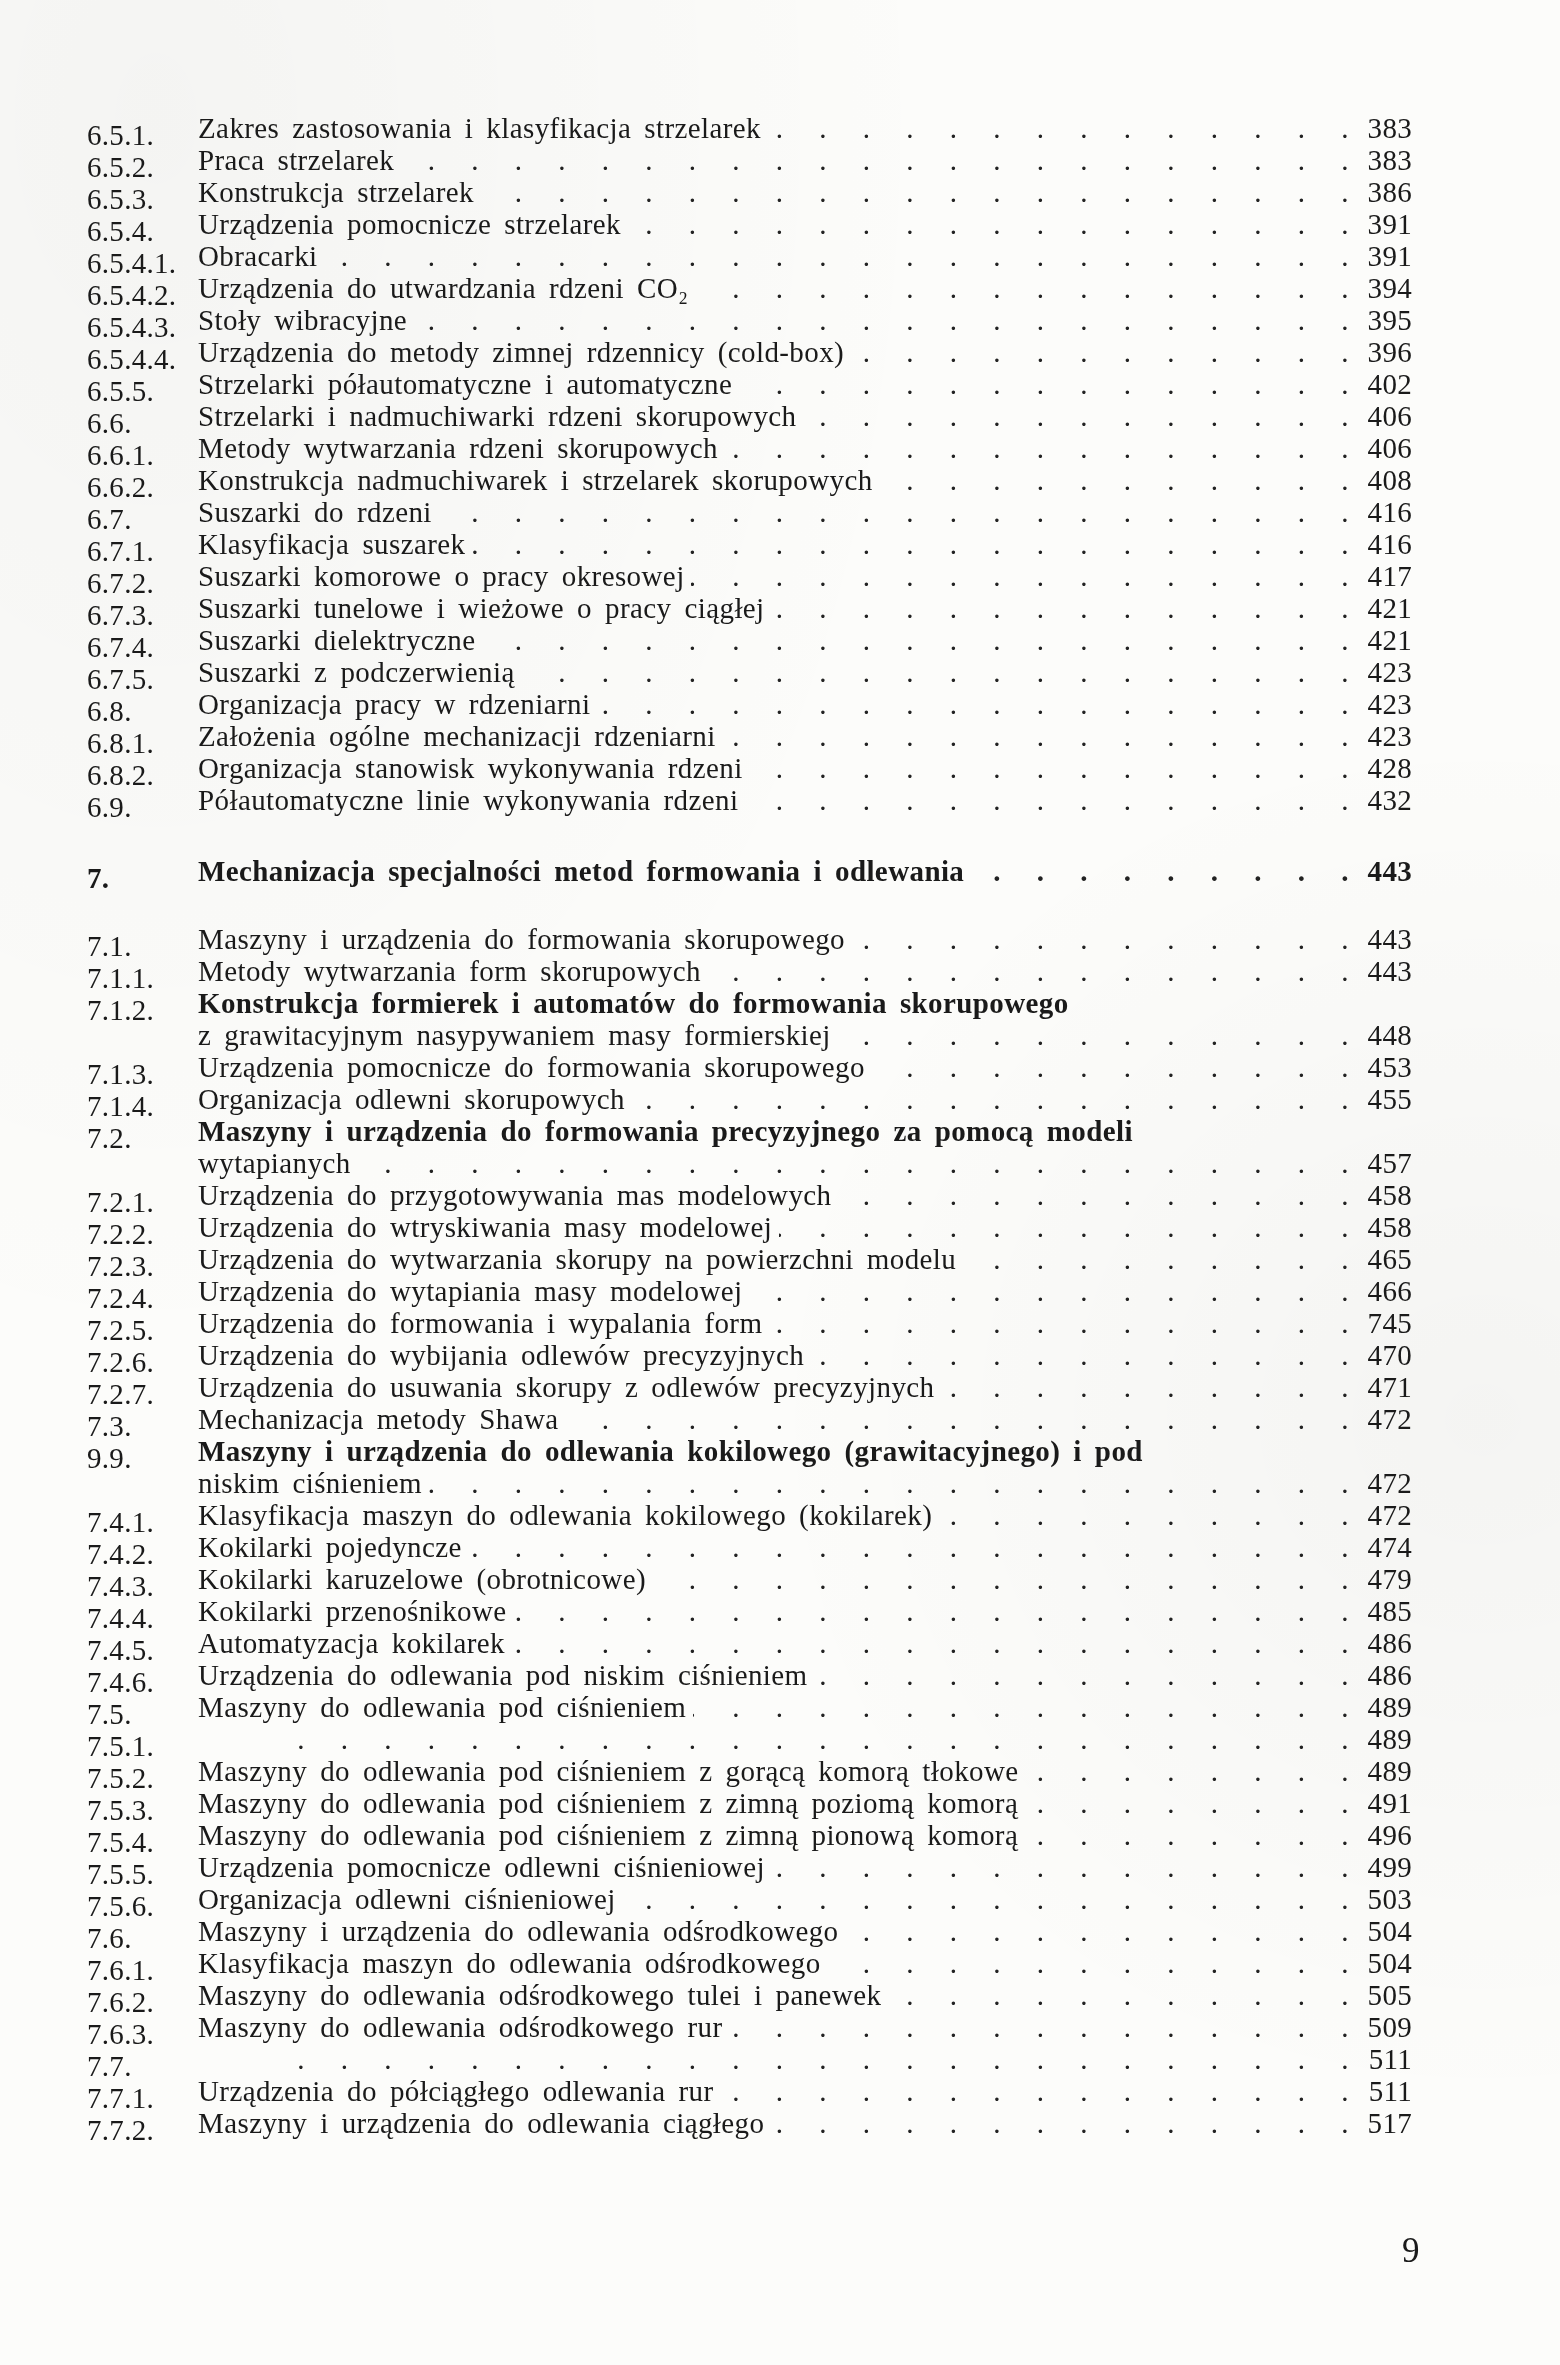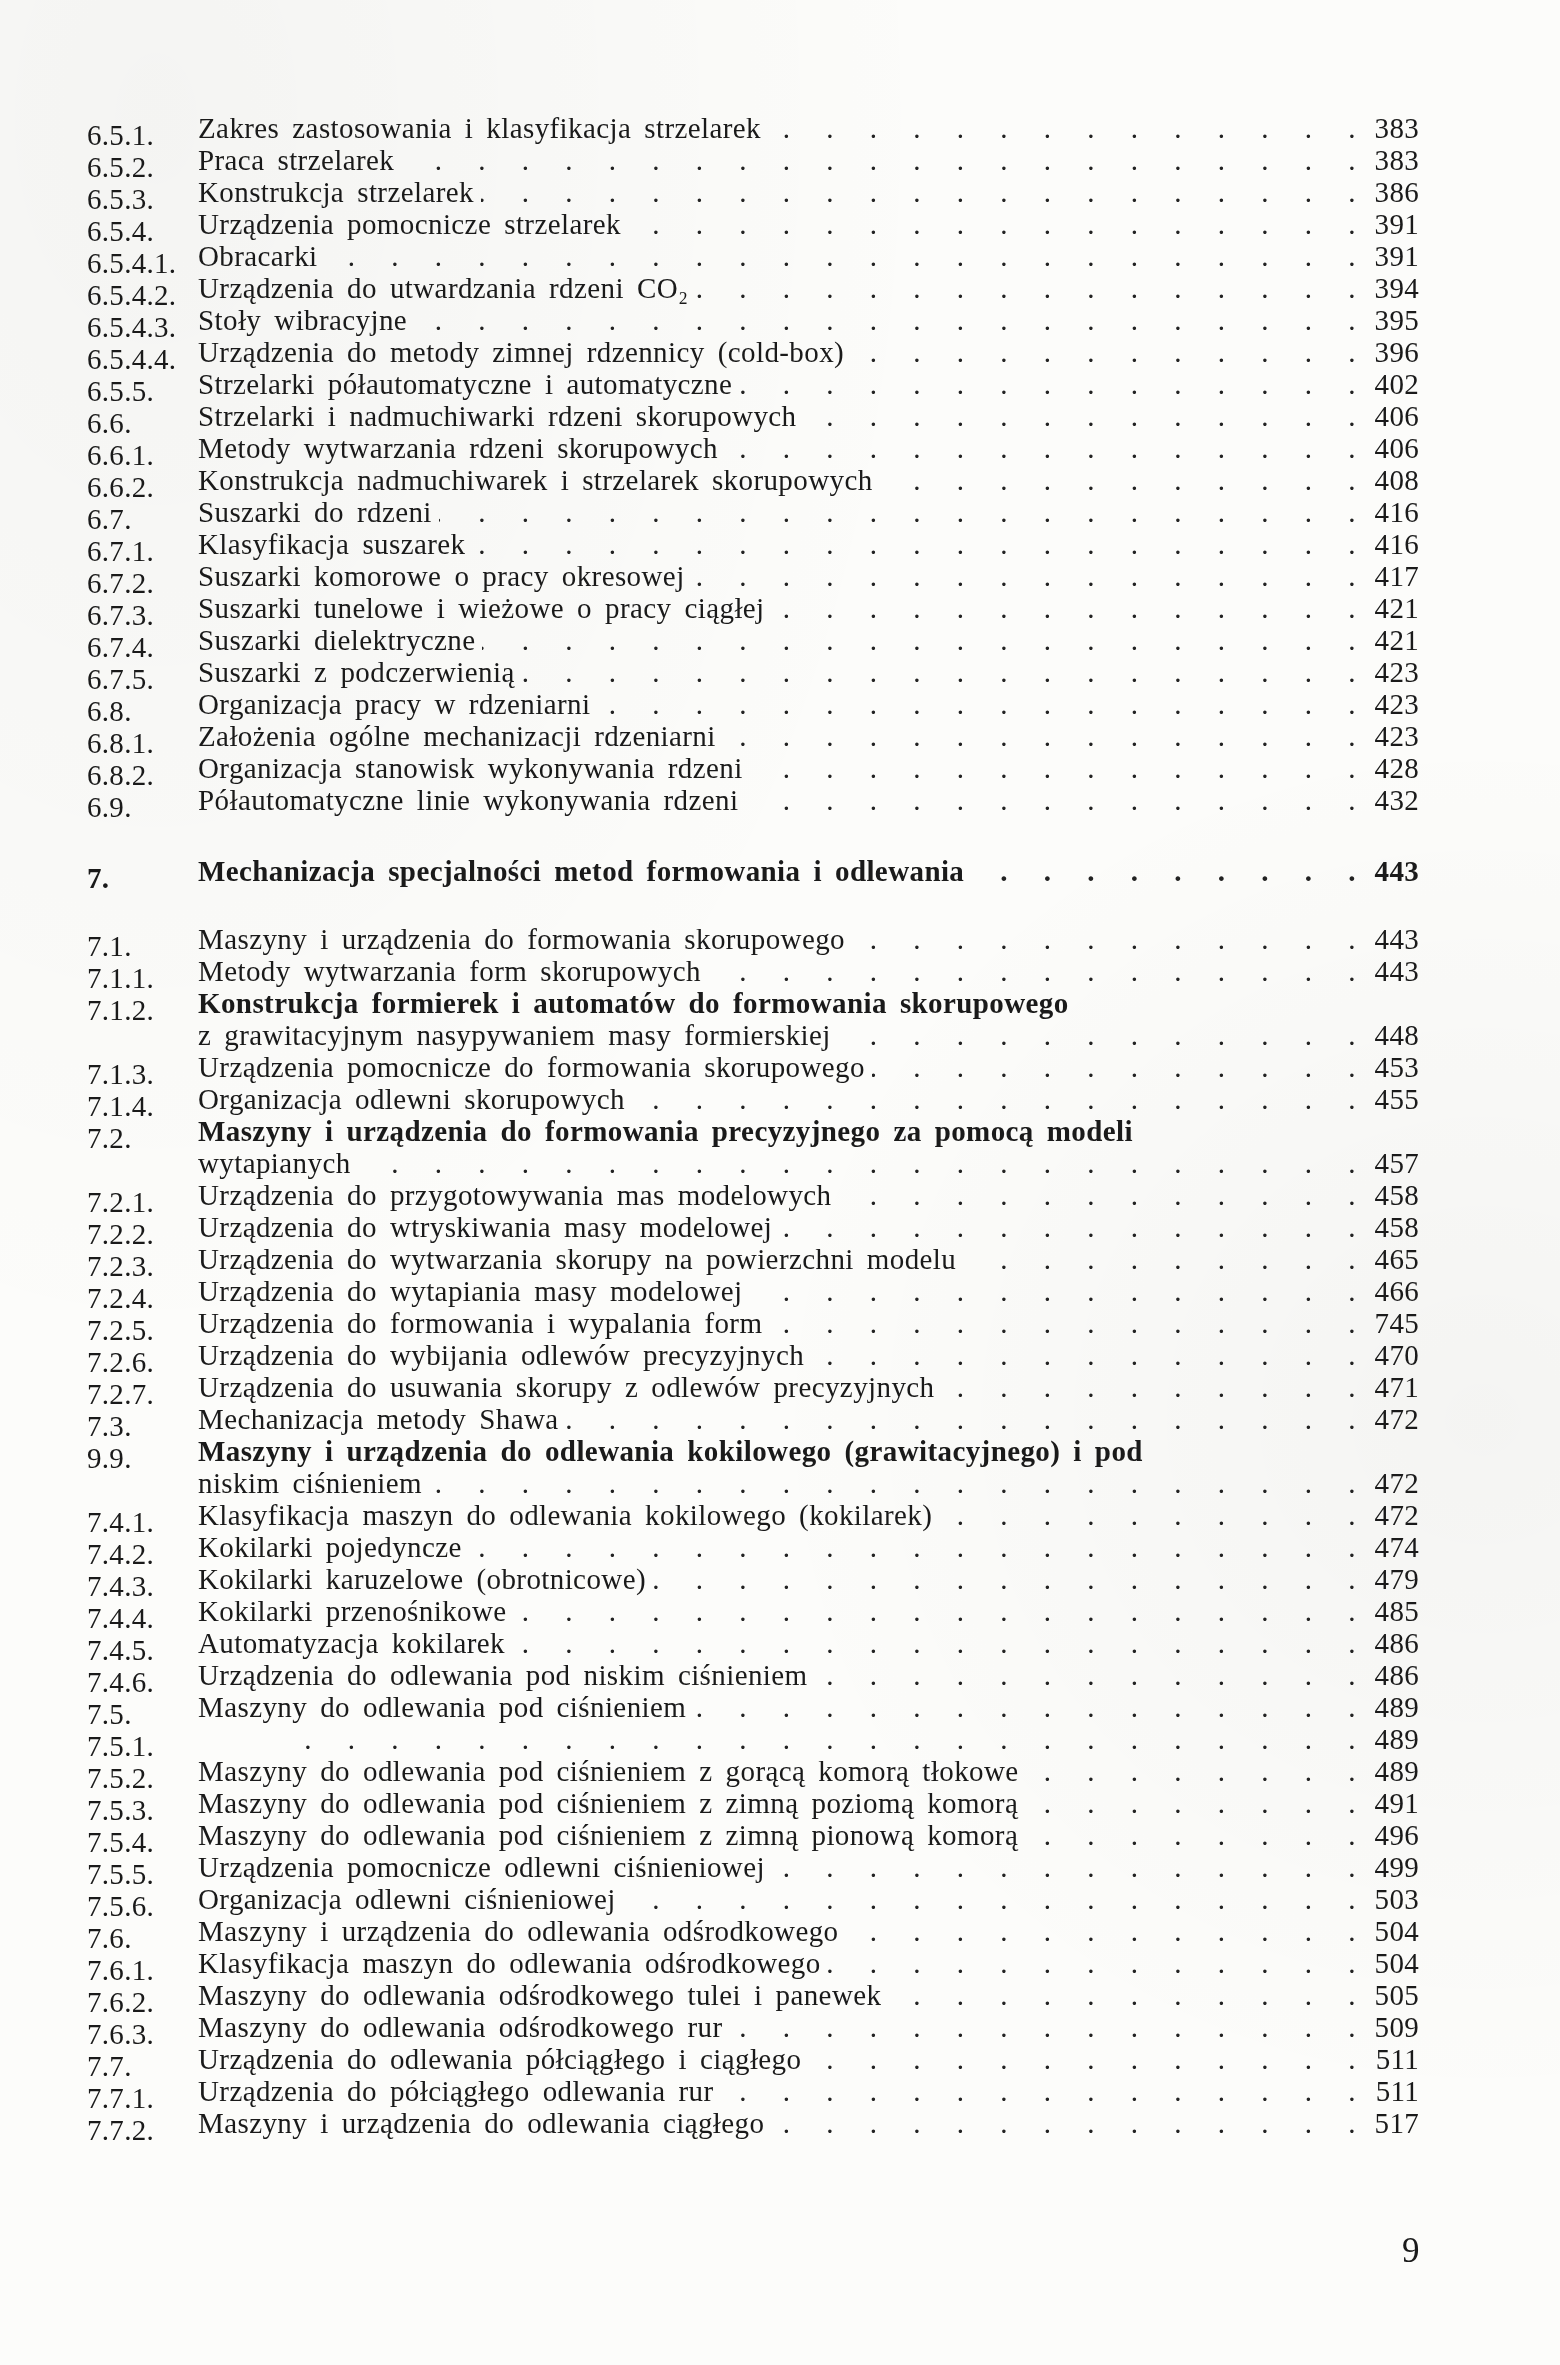--- a/index.html
+++ b/index.html
@@ -44,21 +44,21 @@
     height: 100%;
   }
   .line1 {
     position: absolute; left: 0; top: 0; right: 5px;
     white-space: nowrap;
     word-spacing: 5.4px;
     letter-spacing: 0.4px;
     font-weight: bold;
   }
   .lastline {
-    position: absolute; left: 0; right: 8px; bottom: 0;
+    position: absolute; left: 0; right: 15px; bottom: 0;
     display: flex; align-items: center; white-space: nowrap;
   }
   .ttl { flex: 0 0 auto; word-spacing: 5.4px; letter-spacing: 0.4px; }
   .lead {
     flex: 1 1 auto;
     overflow: hidden;
     margin: 0 9.4px 0 6.7px;
     letter-spacing: 0;
     text-align: right;
     direction: rtl;
@@ -642,21 +642,20 @@
               <span class="ttl">Maszyny do odlewania odśrodkowego rur</span>
               <span class="lead"></span>
               <span class="pg">509</span>
             </div>
           </div>
         </div>
         <div class="row">
           <span class="num">7.7.</span>
           <div class="body">
             <div class="lastline">
-              <span class="ttl">Urządzenia do odlewania półciągłego i ciągłego</span>
               <span class="lead"></span>
               <span class="pg">511</span>
             </div>
           </div>
         </div>
         <div class="row">
           <span class="num">7.7.1.</span>
           <div class="body">
             <div class="lastline">
               <span class="ttl">Urządzenia do półciągłego odlewania rur</span>

